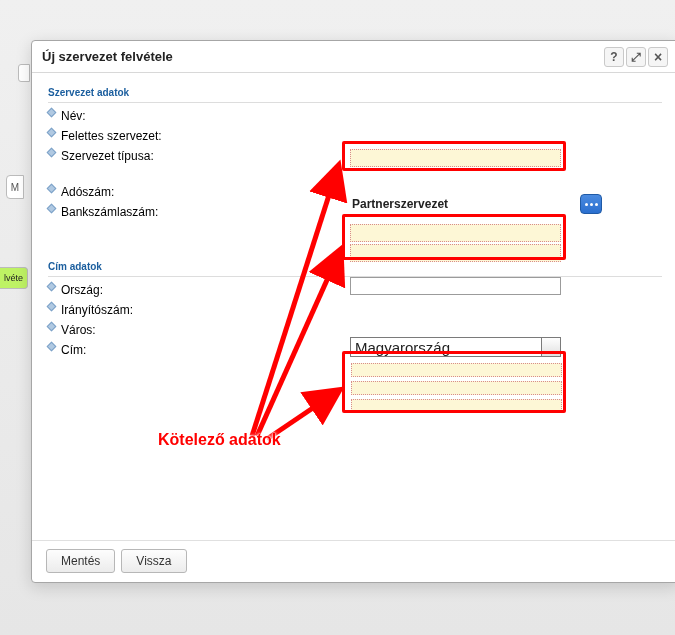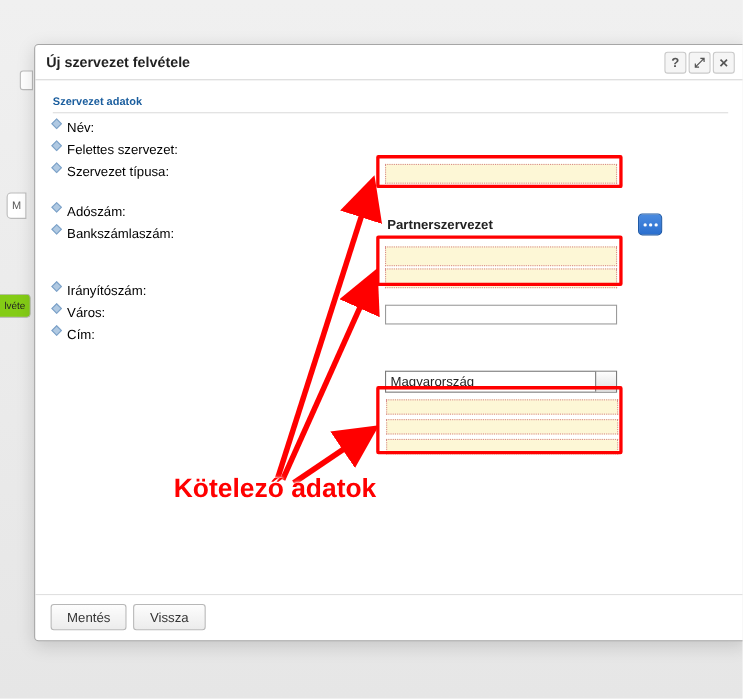--- a/index.html
+++ b/index.html
@@ -27,21 +27,21 @@
 
   
   .page-bg{
     position:absolute;inset:0;
     background:linear-gradient(#f0f0f0,#e6e6e6);
   }
   .sidebar-tab{
     position:absolute;
     left:0;top:267px;
     width:28px;height:22px;
-    background:#84cc16;
+    background:#bef264;
     border:1px solid #bbb;
     border-left:none;
     border-radius:0 4px 4px 0;
     font-size:9px;
     display:flex;align-items:center;justify-content:center;
     overflow:hidden;
   }
   .bg-label{
     position:absolute;
     right:0;top:298px;
@@ -147,21 +147,21 @@
     background:#fff;
     border:1px solid #9b9b9b;
   }
   .dropdown{
     width:211px;height:20px;
     background:#fff;
     border:1px solid #7a7a7a;
     display:flex;align-items:center;
     padding-left:4px;
     position:relative;
-    font-size:12px;
+    font-size:15px;
   }
   .dropdown::after{
     content:"";
     position:absolute;right:0;top:0;bottom:0;width:18px;
     border-left:1px solid #7a7a7a;
     background:linear-gradient(#fefefe,#e0e0e0);
   }
   .dropdown .caret{
     position:absolute;right:5px;top:7px;
     border-left:4px solid transparent;
@@ -209,21 +209,21 @@
     pointer-events:none;
   }
   #hl1{left:310px;top:100px;width:224px;height:30px;}
   #hl2{left:310px;top:173px;width:224px;height:46px;}
   #hl3{left:310px;top:310px;width:224px;height:62px;}
 
   
   .arrow-label{
     position:absolute;
     left:126px;top:390px;
-    font-size:24px;
+    font-size:16px;
     font-weight:bold;
     color:var(--highlight-red);
     text-shadow:0 0 2px #fff,0 0 2px #fff,0 0 4px #fff;
     pointer-events:none;
   }
   svg.arrows{
     position:absolute;
     left:0;top:0;
     width:640px;height:540px;
     pointer-events:none;
@@ -292,21 +292,26 @@
       <div class="lbl">Adószám:</div>
     </div>
     <div class="form-row">
       <div class="marker"></div>
       <div class="lbl">Bankszámlaszám:</div>
     </div>
 
     <div class="sep16"></div>
       <div class="sep16"></div>
 
-
+    <div class="section-title">Cím adatok</div>
+
+    <div class="form-row">
+      <div class="marker"></div>
+      <div class="lbl">Ország:</div>
+    </div>
     <div class="form-row">
       <div class="marker"></div>
       <div class="lbl">Irányítószám:</div>
     </div>
     <div class="form-row">
       <div class="marker"></div>
       <div class="lbl">Város:</div>
     </div>
     <div class="form-row">
       <div class="marker"></div>

